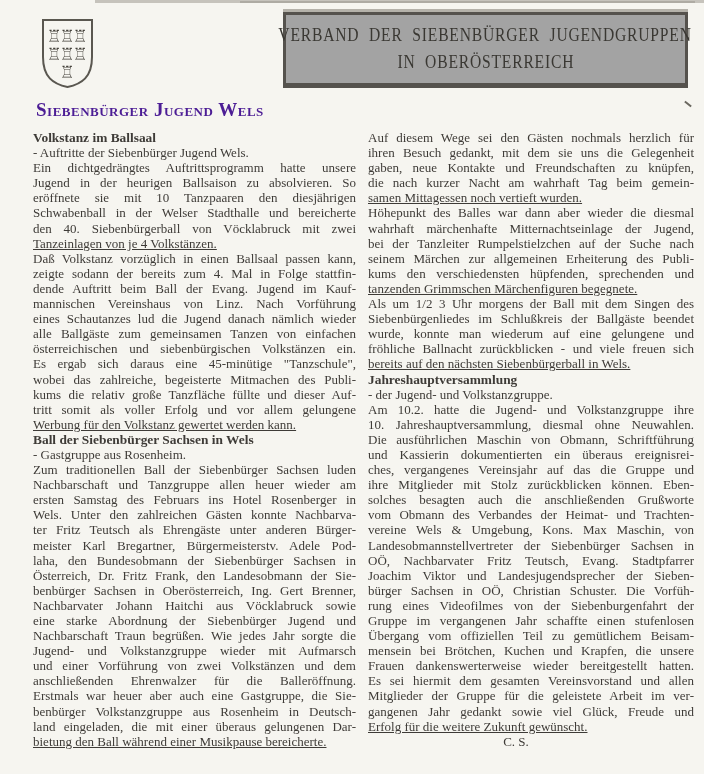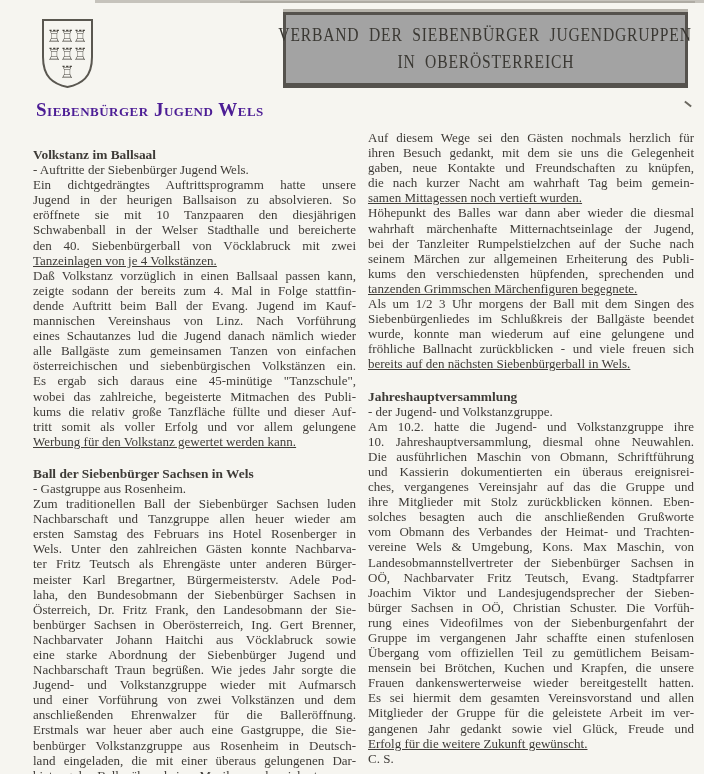--- a/index.html
+++ b/index.html
@@ -32,23 +32,23 @@
   .artifact-tick{
     position:absolute;left:684px;top:103px;width:8px;height:2px;
     background:#6b6860;transform:rotate(38deg);
   }
   .content{position:absolute;top:130px;left:33px;display:flex;gap:12px;}
   .col-left{width:323px;}
   .col-right{width:326px;}
   .line{font-size:13px;line-height:15.1px;}
   .jline{text-align:justify;text-align-last:justify;}
   .jlast{text-align:left;text-align-last:left;text-decoration:underline;}
-  .heading{font-weight:bold;font-size:13.4px;margin-top:17px;}
+  .heading{font-weight:bold;font-size:13.4px;}
   .subline{}
-  .signature{text-align:left;padding-right:30px;font-family:Liberation Serif, serif;}
+  .signature{text-align:center;padding-right:30px;font-family:Liberation Serif, serif;}
 </style>
 </head>
 <body>
 
 <div class="page">
   <div class="top-streak"></div>
   <div class="top-streak-dark"></div>
 
   <div class="header">
     <svg class="shield" width="55" height="73" viewBox="0 0 55 73">

